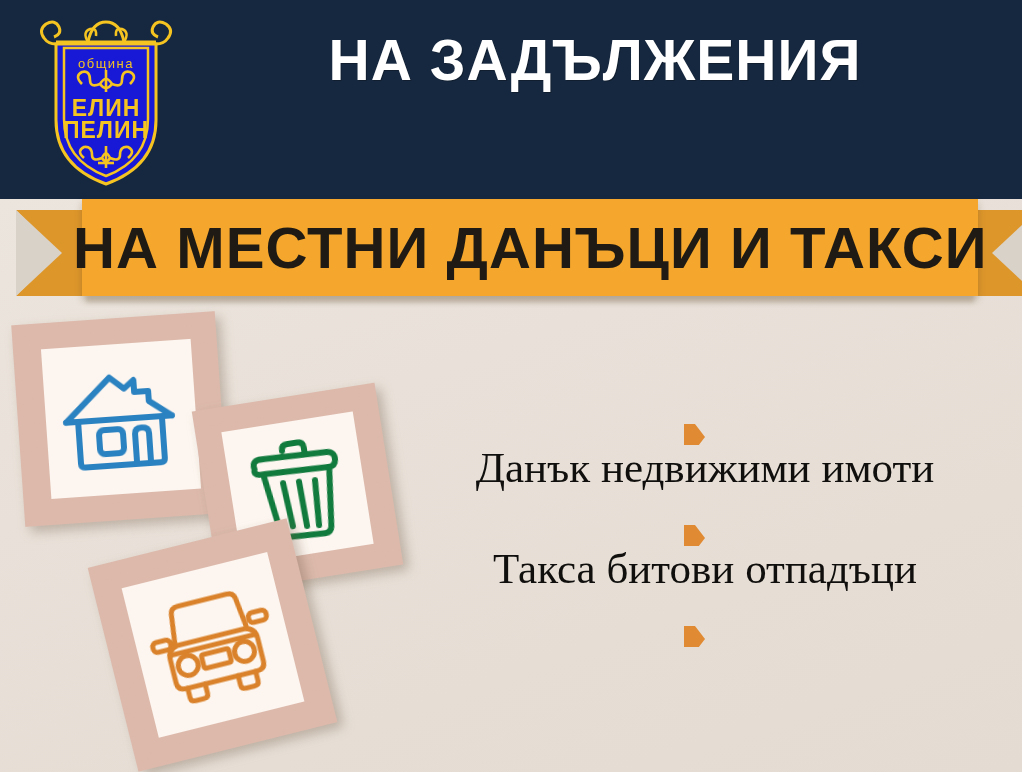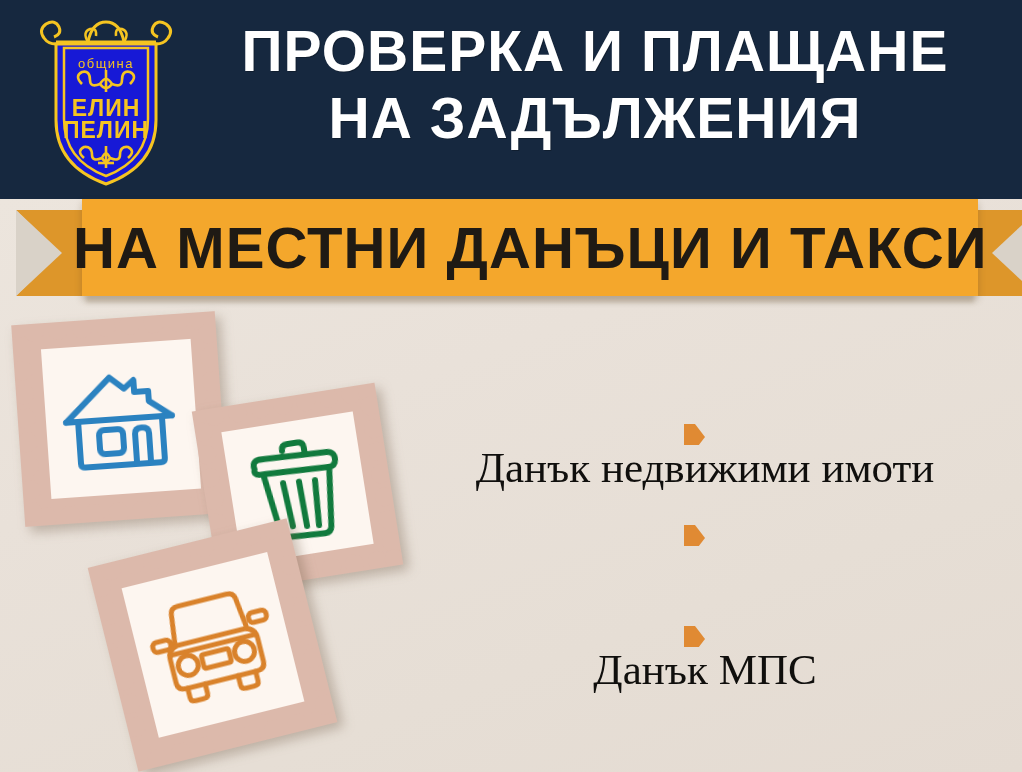--- a/index.html
+++ b/index.html
@@ -177,21 +177,20 @@
           <path d="M58 150 Q50 143 58 139 Q66 138 66 147 Q66 154 76 150"></path>
           <path d="M102 150 Q110 143 102 139 Q94 138 94 147 Q94 154 84 150"></path>
           <path d="M76 150 Q80 141 84 150 Q80 157 76 150 Z"></path>
           <path d="M80 138 L80 160"></path>
           <path d="M72 155 L88 155"></path>
         </g>
       </svg>
     </div>
 
     <div class="title-block">
-      <span class="title-line l1">ПРОВЕРКА И ПЛАЩАНЕ</span>
       <span class="title-line l2">НА ЗАДЪЛЖЕНИЯ</span>
     </div>
   </div>
 
   <div class="ribbon">
     <div class="ribbon-tail left"></div>
     <div class="ribbon-notch left"></div>
     <div class="ribbon-tail right"></div>
     <div class="ribbon-notch right"></div>
     <div class="ribbon-shadow"></div>
@@ -375,22 +374,22 @@
 
   <div class="bullets">
 
     <div class="bullet-row">
       <span class="bullet-marker"></span>
       <span class="bullet-text">Данък недвижими имоти</span>
     </div>
 
     <div class="bullet-row">
       <span class="bullet-marker"></span>
+      <span class="bullet-text">Такса битови отпадъци</span>
     </div>
 
     <div class="bullet-row">
       <span class="bullet-marker"></span>
-      <span class="bullet-text">Данък МПС</span>
     </div>
 
   </div>
 
 </div>
 
 </body></html>

